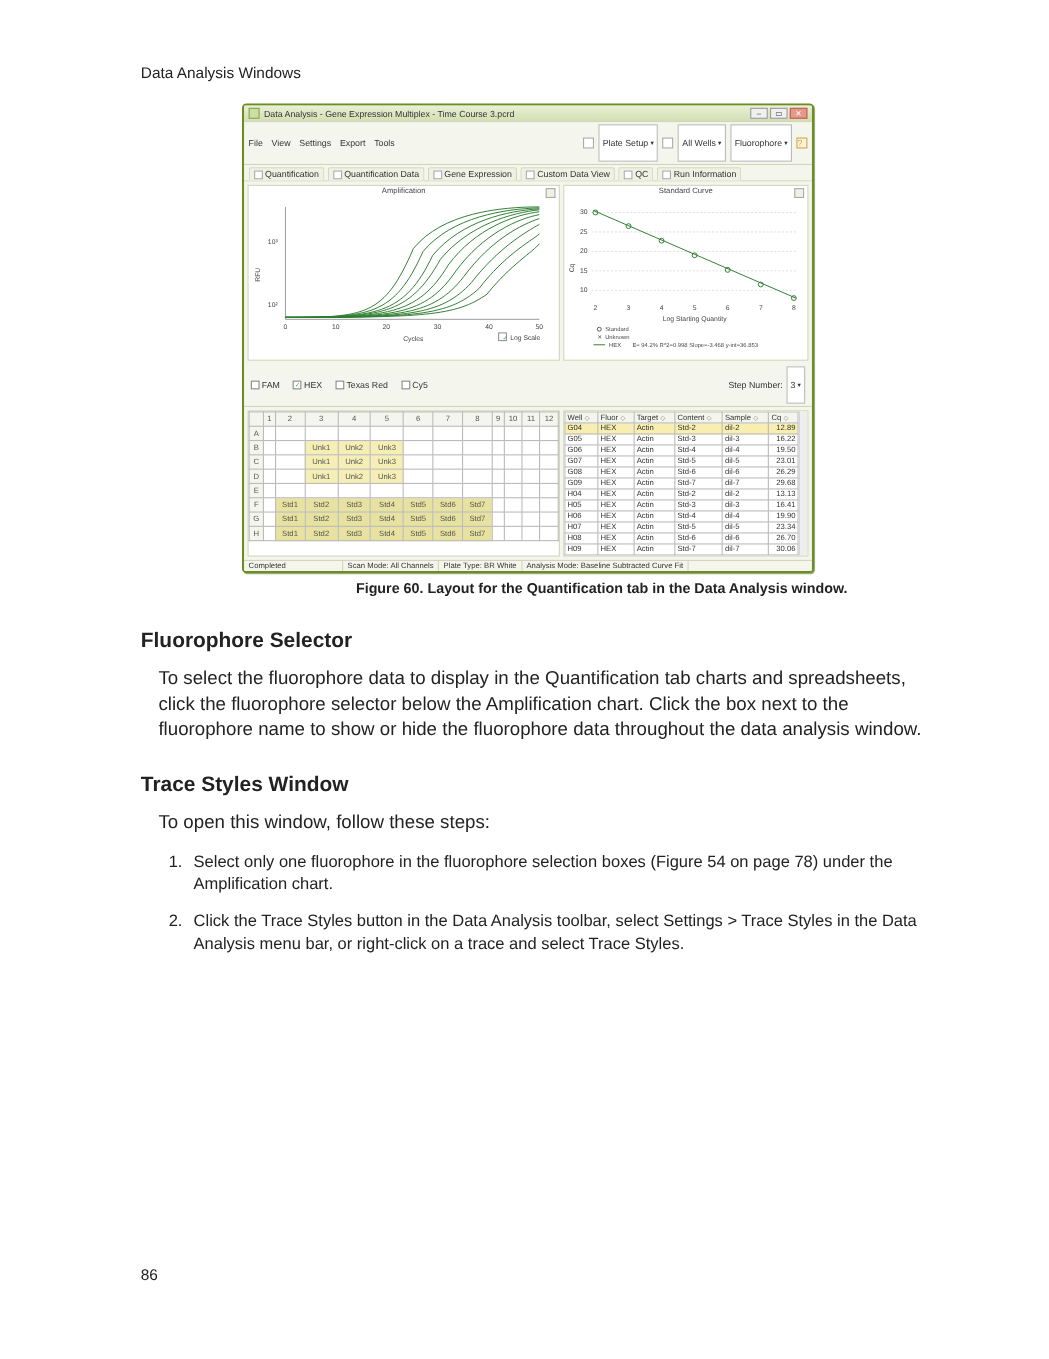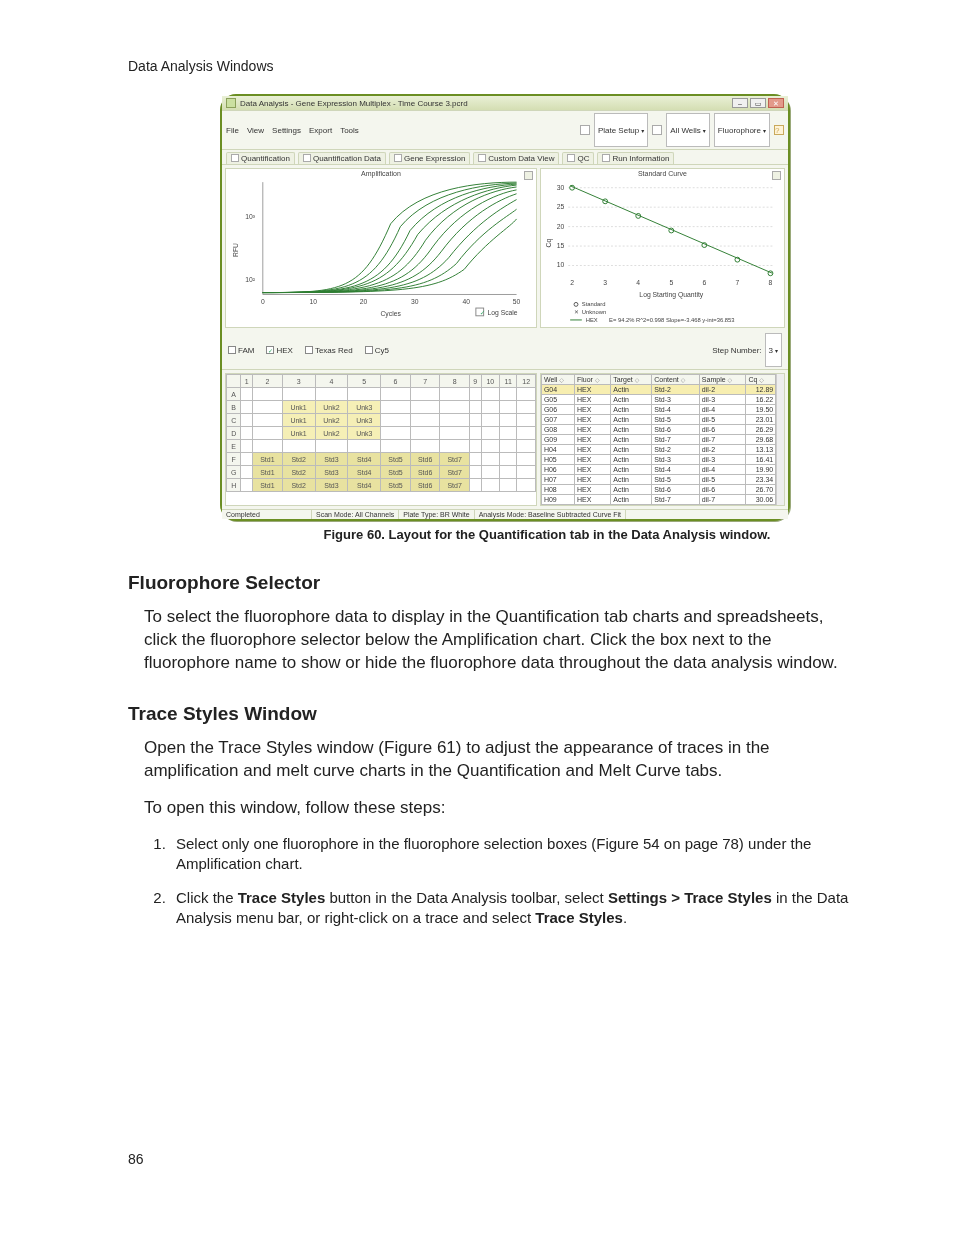--- a/index.html
+++ b/index.html
@@ -3,34 +3,34 @@
 <meta charset="utf-8">
 <style>
   :root { --accent:#789b4a; --win-border:#6b8e23; --win-bg:#d0dca5; --cell-bg:#f8f2e0; --cell-unk:#f5efb6; --cell-sel:#e8e2a0; --grid:#bbb; --text:#222; }
   *{box-sizing:border-box}
   body{margin:0;background:#fff;color:var(--text);font-family:Arial,Helvetica,sans-serif;font-size:15px}
   .page{width:954px;min-height:1235px;margin:0 auto;padding:58px 80px 40px 128px;position:relative}
   .running-head{font-size:14px;margin-bottom:20px}
   .page-num{position:absolute;left:128px;bottom:68px;font-size:14px}
   
   .figwrap{margin:0 0 10px 92px}
-  .appwin{width:570px;border:2px solid var(--win-border);border-radius:16px;background:#e8edd4;font-size:8px;color:#333;box-shadow:1px 1px 0 #9aa97a}
+  .appwin{width:520px;border:2px solid var(--win-border);border-radius:4px;background:#e8edd4;font-size:8px;color:#333;box-shadow:1px 1px 0 #9aa97a}
   .titlebar{display:flex;align-items:center;padding:2px 4px;background:linear-gradient(#e9f0d6,#d4deb3)}
   .titlebar .t-icon{width:10px;height:10px;background:#cbe0a0;border:1px solid #8ba05a;margin-right:4px}
   .win-ctrls{margin-left:auto;display:flex;gap:2px}
   .win-ctrls span{width:16px;height:10px;border:1px solid #999;background:#f0f0f0;display:flex;align-items:center;justify-content:center;font-size:7px;line-height:1}
   .win-ctrls .close{background:#e39a8a;color:#fff;border-color:#c06050}
   .menubar{display:flex;align-items:center;padding:2px 4px;background:#f4f6ee;border-top:1px solid #cfd6ba;border-bottom:1px solid #cfd6ba;gap:8px}
   .menubar .right{margin-left:auto;display:flex;align-items:center;gap:4px}
   .dropdown{display:inline-flex;align-items:center;gap:2px;border:1px solid #bbb;background:#fff;padding:16px 3px;height:12px}
   .dropdown .arrow{font-size:6px}
   .ico{width:10px;height:10px;display:inline-block;border:1px solid #aaa;background:#fff}
   .help{border:1px solid #c9a95b;color:#c9a95b;background:#fff3d6}
   .tabbar{display:flex;align-items:center;background:#f4f6ee;padding:2px 0 0 4px;gap:3px;border-bottom:1px solid #cfd6ba}
-  .tabbar .tab{display:flex;gap:2px;padding:1px 4px;border:1px solid #cfd6ba;border-bottom:none;background:#eef1e3;border-radius:2px 2px 0 0}
+  .tabbar .tab{display:flex;align-items:center;gap:2px;padding:1px 4px;border:1px solid #cfd6ba;border-bottom:none;background:#eef1e3;border-radius:2px 2px 0 0}
   .tabbar .tab .ico{width:8px;height:8px}
   .body-2col{display:flex;padding:3px;gap:3px;background:#f4f6ee}
   .panel{background:#fff;border:1px solid #cfd6ba;position:relative}
   .panel .ptitle{position:absolute;top:1px;left:0;right:0;text-align:center;font-size:7px;color:#444}
   .panel .zoom{position:absolute;top:2px;right:3px;width:9px;height:9px;border:1px solid #aaa;background:#eef1e3}
   .amp{width:56%;height:160px}
   svg{display:block}
   .std{width:44%;height:160px}
   .legend-row{display:flex;align-items:center;gap:12px;padding:2px 6px;background:#f4f6ee;border-bottom:1px solid #cfd6ba}
   .chk{display:inline-flex;align-items:center;gap:2px}
@@ -55,21 +55,21 @@
   .datascroll .strip{width:8px;background:#eee;border-left:1px solid #ccc}
   .statusbar{display:flex;background:#f4f6ee;border-top:1px solid #cfd6ba;font-size:7px}
   .statusbar>div{padding:1px 4px;border-right:1px solid #cfd6ba}
   .statusbar>div:first-child{min-width:90px}
   
   .figcap{text-align:center;font-size:13px;font-weight:bold;margin:6px 0 30px}
   h2{font-family:Arial,Helvetica,sans-serif;font-weight:900;font-size:19px;margin:28px 0 12px}
   p{font-size:17px;line-height:1.35;margin:0 16px 14px}
   ol{margin:0 0 0 42px;padding:0}
   ol li{margin:0 0 14px 0;padding-left:6px;line-height:1.35}
-  strong{font-weight:bold}
+  strong{font-weight:normal}
 </style>
 </head>
 <body>
 
 <div class="page">
   <div class="running-head">Data Analysis Windows</div>
 
   <div class="figwrap">
     <div class="appwin">
 
@@ -522,21 +522,20 @@
         <div>Analysis Mode: Baseline Subtracted Curve Fit</div>
       </div>
     </div>
     <div class="figcap">Figure 60. Layout for the Quantification tab in the Data Analysis window.</div>
   </div>
 
   <h2>Fluorophore Selector</h2>
   <p>To select the fluorophore data to display in the Quantification tab charts and spreadsheets, click the fluorophore selector below the Amplification chart. Click the box next to the fluorophore name to show or hide the fluorophore data throughout the data analysis window.</p>
 
   <h2>Trace Styles Window</h2>
-  <p>Open the Trace Styles window (Figure 61) to adjust the appearance of traces in the amplification and melt curve charts in the Quantification and Melt Curve tabs.</p>
   <p>To open this window, follow these steps:</p>
   <ol>
     <li>Select only one fluorophore in the fluorophore selection boxes (Figure 54 on page 78) under the Amplification chart.</li>
     <li><span>Click the </span><strong>Trace Styles</strong><span> button in the Data Analysis toolbar, select </span><strong>Settings &gt; Trace Styles</strong><span> in the Data Analysis menu bar, or right-click on a trace and select </span><strong>Trace Styles</strong><span>.</span></li>
   </ol>
 
   <div class="page-num">86</div>
 </div>
 
 </body></html>

